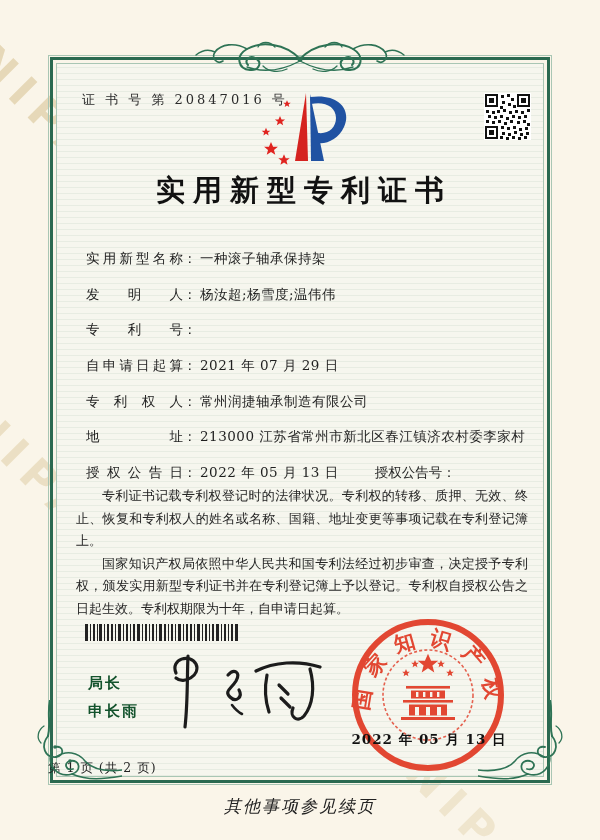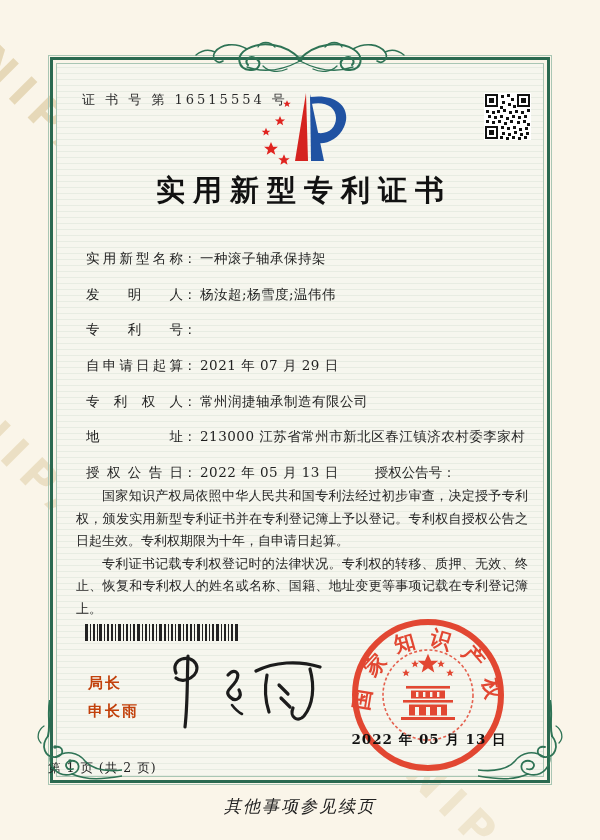--- a/index.html
+++ b/index.html
@@ -55,21 +55,21 @@
   .fcell2{display:flex;align-items:center;margin-left:36px;}
   .paras{
     position:absolute;left:28px;top:430px;width:452px;
     font-size:13px;line-height:22.6px;text-align:justify;color:#252525;
   }
   .paras p{margin:0;text-indent:2em;}
   .barcode{position:absolute;left:37px;top:569px;}
   .director{
     position:absolute;left:40px;top:614px;
     font-family:"DejaVu Sans","Liberation Sans",sans-serif;
-    font-size:15px;font-weight:bold;color:#c2410c;line-height:28px;letter-spacing:2px;
+    font-size:15px;font-weight:bold;color:#14532d;line-height:28px;letter-spacing:2px;
   }
   .signature{position:absolute;left:92px;top:588px;}
   .seal{position:absolute;left:299px;top:559px;mix-blend-mode:multiply;}
   .seal-date{
     position:absolute;left:300px;top:676px;width:162px;text-align:center;
     font-size:13.5px;font-weight:bold;color:#111;letter-spacing:1px;z-index:4;
   }
   .page-info{
     position:absolute;left:0;bottom:8px;width:100%;text-align:left;
     font-size:12.5px;color:#222;letter-spacing:1px;
@@ -134,21 +134,21 @@
     <path d="M14 36 C 6 46, 11 58, 22 57 C 31 56, 30 45, 21 47" stroke-width="1.8"></path>
     <path d="M18 50 C 12 66, 24 78, 38 74 C 48 71, 46 59, 36 61 C 29 63, 32 71, 39 69" stroke-width="1.8"></path>
     <path d="M22 57 C 32 50, 44 52, 51 61 C 58 69, 70 72, 88 70" stroke-width="1.6"></path>
     <path d="M38 74 C 54 81, 70 79, 88 76" stroke-width="1.4"></path>
     <path d="M10 26 C 4 30, 2 38, 7 43" stroke-width="1.3"></path>
   </g>
 </svg>
 
 <div class="content">
 
-  <div class="cert-no">证 书 号 第 16515554 号</div>
+  <div class="cert-no">证 书 号 第 20847016 号</div>
 
   <svg class="logo" width="96" height="78" viewBox="0 0 96 78">
     <defs>
       <path id="star" d="M0 -6 L1.8 -1.9 L6 -1.9 L2.6 0.9 L3.7 5 L0 2.5 L-3.7 5 L-2.6 0.9 L-6 -1.9 L-1.8 -1.9 Z" fill="#e02420"></path>
     </defs>
     <polygon points="52,6 41,74 54,74" fill="#d5231f"></polygon>
     <polygon points="56,7 57,74 70,74" fill="#2052a2"></polygon>
     <path d="M56 10 C 84 6, 98 22, 90 40 C 84 53, 70 59, 60 55 L60 45 C 72 49, 82 42, 82 31 C 82 19, 70 14, 57 17 Z" fill="#2052a2"></path>
     <use href="#star" transform="translate(33,17) scale(0.62)"></use>
     <use href="#star" transform="translate(26,34) scale(0.85)"></use>
@@ -258,22 +258,22 @@
         <span class="fcolon">：</span>
       <span class="fvalue">2022 年 05 月 13 日</span>
       <span class="fcell2">
         <span>授权公告号</span>
           <span class="fcolon">：</span>
       </span>
     </div>
   </div>
 
   <div class="paras">
+    <p>专利证书记载专利权登记时的法律状况。专利权的转移、质押、无效、终止、恢复和专利权人的姓名或名称、国籍、地址变更等事项记载在专利登记簿上。</p>
     <p>国家知识产权局依照中华人民共和国专利法经过初步审查，决定授予专利权，颁发实用新型专利证书并在专利登记簿上予以登记。专利权自授权公告之日起生效。专利权期限为十年，自申请日起算。</p>
-    <p>专利证书记载专利权登记时的法律状况。专利权的转移、质押、无效、终止、恢复和专利权人的姓名或名称、国籍、地址变更等事项记载在专利登记簿上。</p>
   </div>
 
   <svg class="barcode" width="155" height="17" viewBox="0 0 155 17">
     <g fill="#222222">
       <rect x="0" width="3" height="17"></rect>
         <rect x="5" width="1" height="17"></rect>
         <rect x="8" width="2" height="17"></rect>
         <rect x="12" width="1" height="17"></rect>
       <rect x="14" width="3" height="17"></rect>
         <rect x="19" width="1" height="17"></rect>

